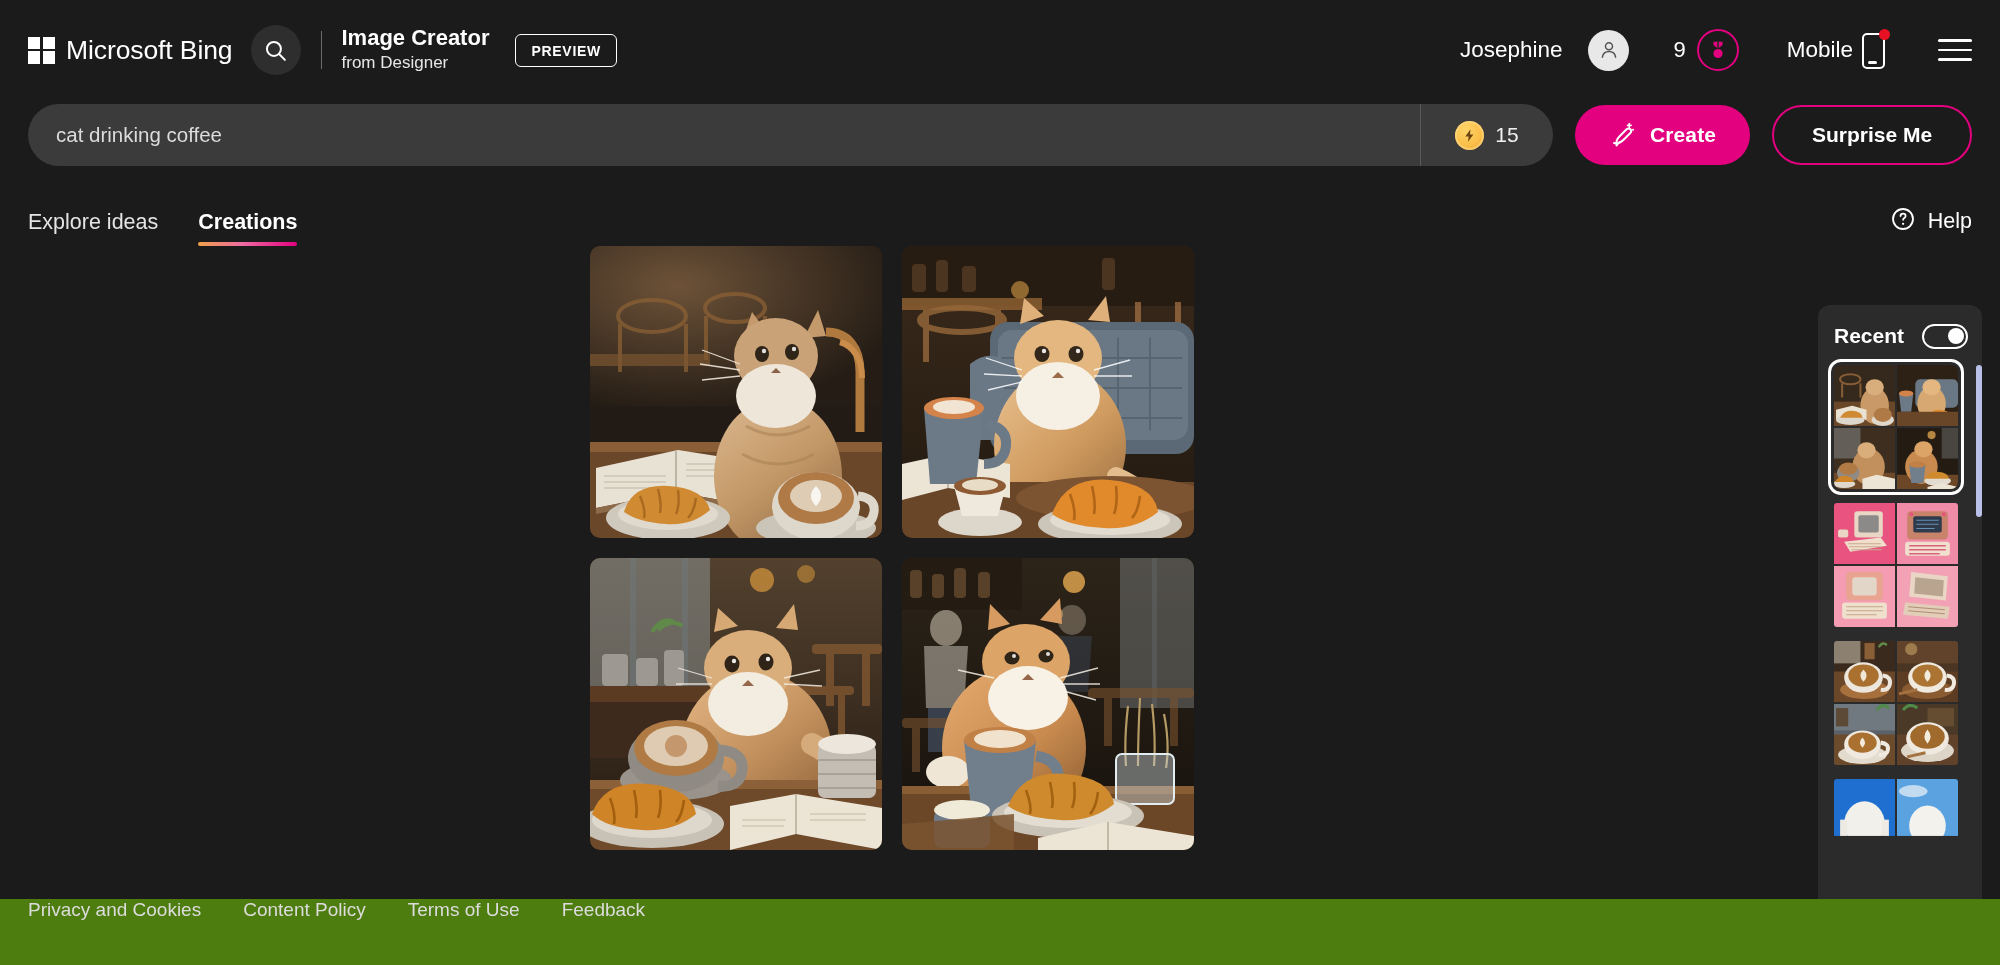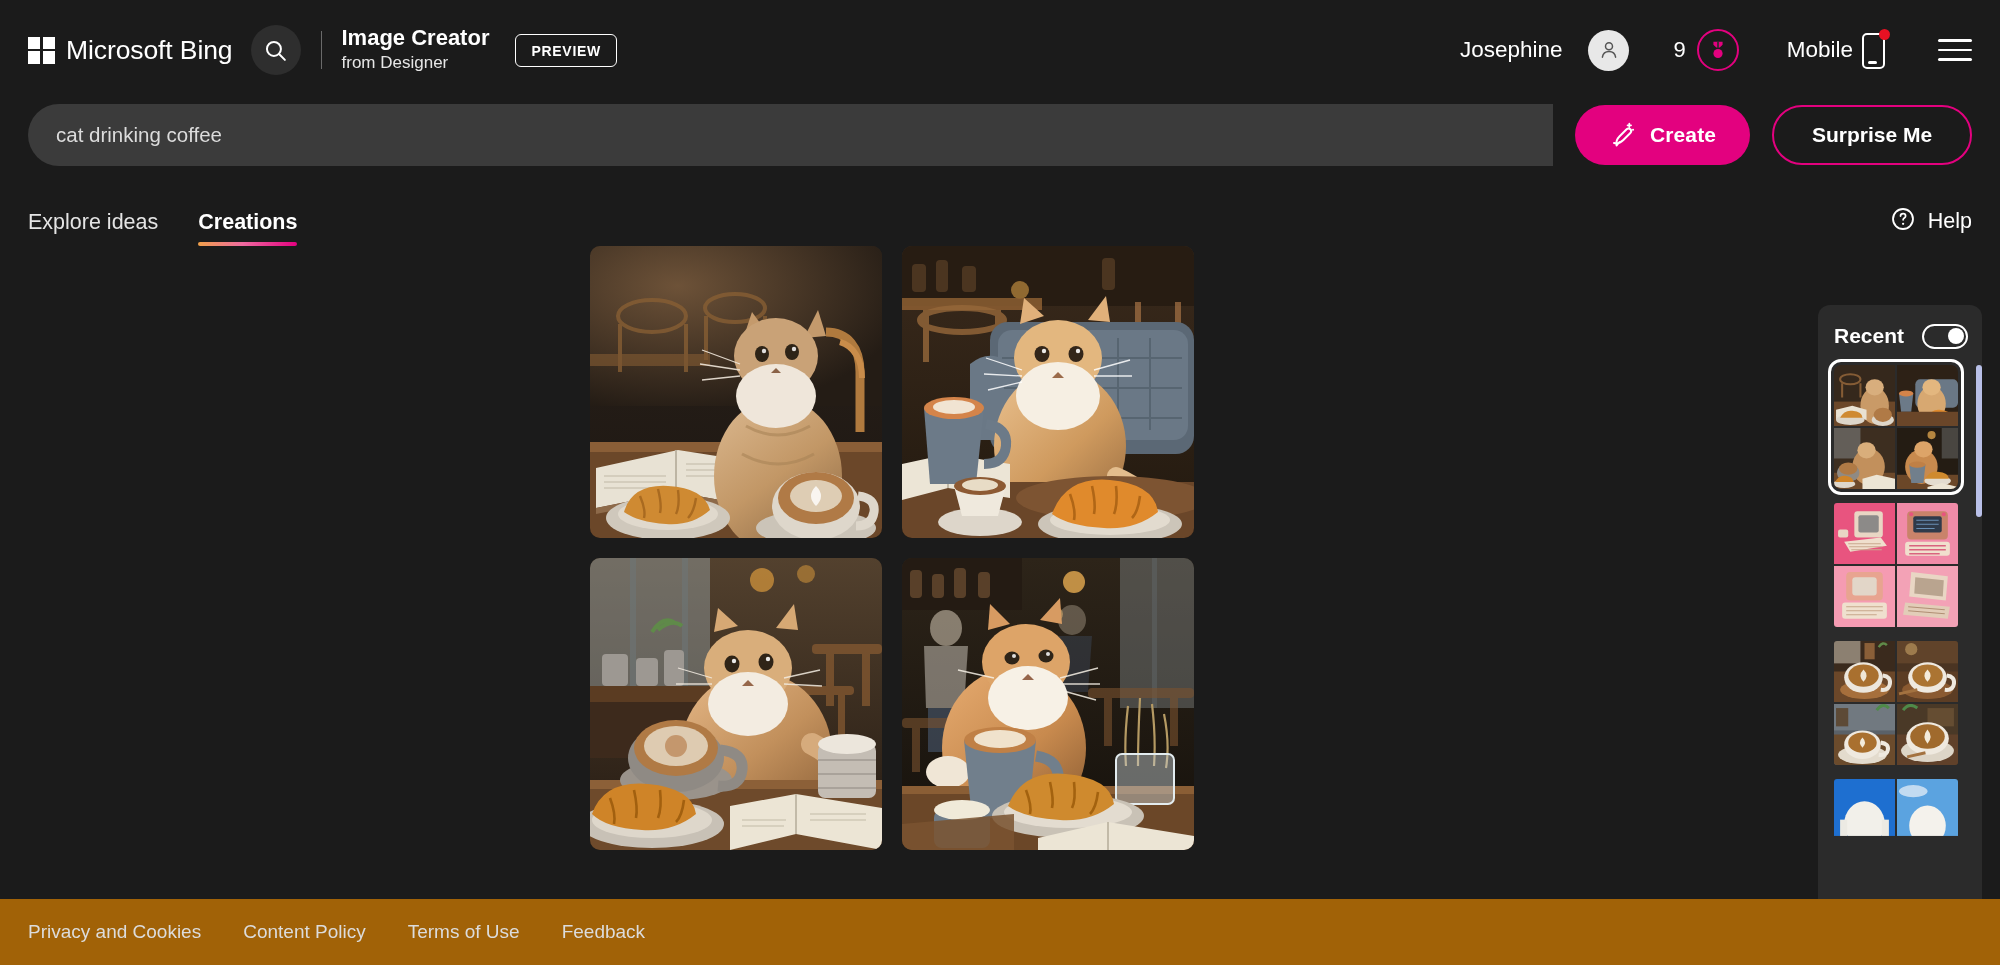--- a/index.html
+++ b/index.html
@@ -230,22 +230,22 @@
   .recent-item .q svg { display:block; width:100%; height:100%; }
   .recent-scrollbar {
     position:absolute; right: 0px; top: 0px;
     width: 6px; height: 152px; border-radius: 3px;
     background: #b9c0e8; cursor: pointer;
   }
 
   
   .footer {
     position: absolute; left: 0; right: 0; bottom: 0;
-    height: 66px; background: #a16207;
-    display: flex; align-items: center;
+    height: 66px; background: #4d7c0f;
+    display: flex; align-items: flex-start;
     padding: 0 28px;
     gap: 0;
     z-index: 5;
   }
   .footer a {
     font-size: 19px; color: #dcdcdc; text-decoration: none; cursor:pointer;
   }
   .footer a + a { margin-left: 42px; }
   .feedback-widget {
     position:absolute; right: 22px; bottom: 0;
@@ -331,20 +331,28 @@
     </div>
   </div>
 </div>
 
 <div class="prompt-row">
 
   <div class="prompt-field">
     <input class="prompt-text" type="text" value="cat drinking coffee" style="">
   </div>
 
+  <div class="tokens-box">
+    <span class="coin">
+      <svg width="15" height="15" viewBox="0 0 24 24">
+        <path d="M13.6 2 5.4 13.4h5.3L9.6 22l8.6-11.7h-5.4z" fill="#6b4410"></path>
+      </svg>
+    </span>
+    <span class="tokens-num">15</span>
+  </div>
 
   <button class="create-btn">
     <span>
       <svg width="28" height="28" viewBox="0 0 24 24" fill="none">
         <path d="M4.3 19.7c2.4.6 5.6-.2 8-2.6l6-6c.9-.9.9-2.3 0-3.2-.9-.9-2.3-.9-3.2 0l-6 6c-2.4 2.4-3.2 5.6-2.6 8 .5-.9 1.4-2 2.4-2.9" stroke="#fff" stroke-width="1.7" stroke-linecap="round" stroke-linejoin="round"></path>
         <path d="M17.4 3.1v3M15.9 4.6h3" stroke="#fff" stroke-width="1.5" stroke-linecap="round"></path>
         <circle cx="20.6" cy="8.4" r="0.9" fill="#fff"></circle>
       </svg>
     </span>
     <span class="create-label">Create</span>

